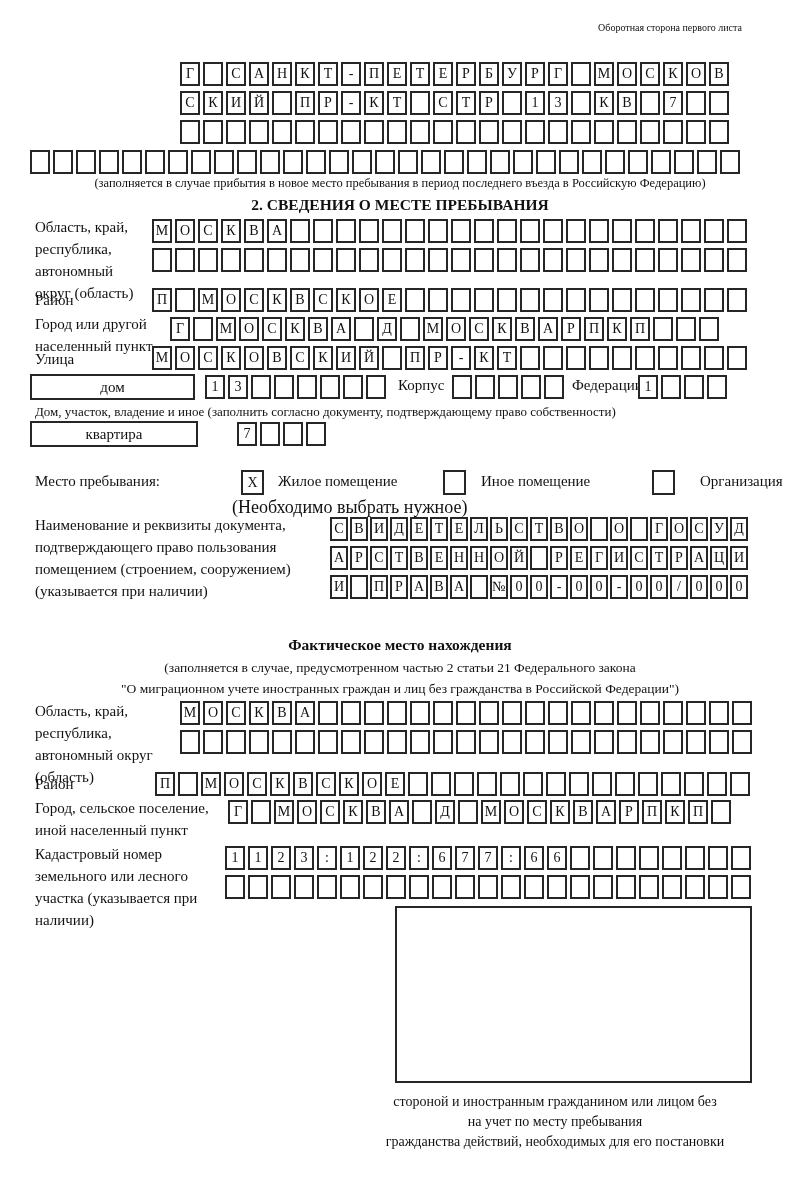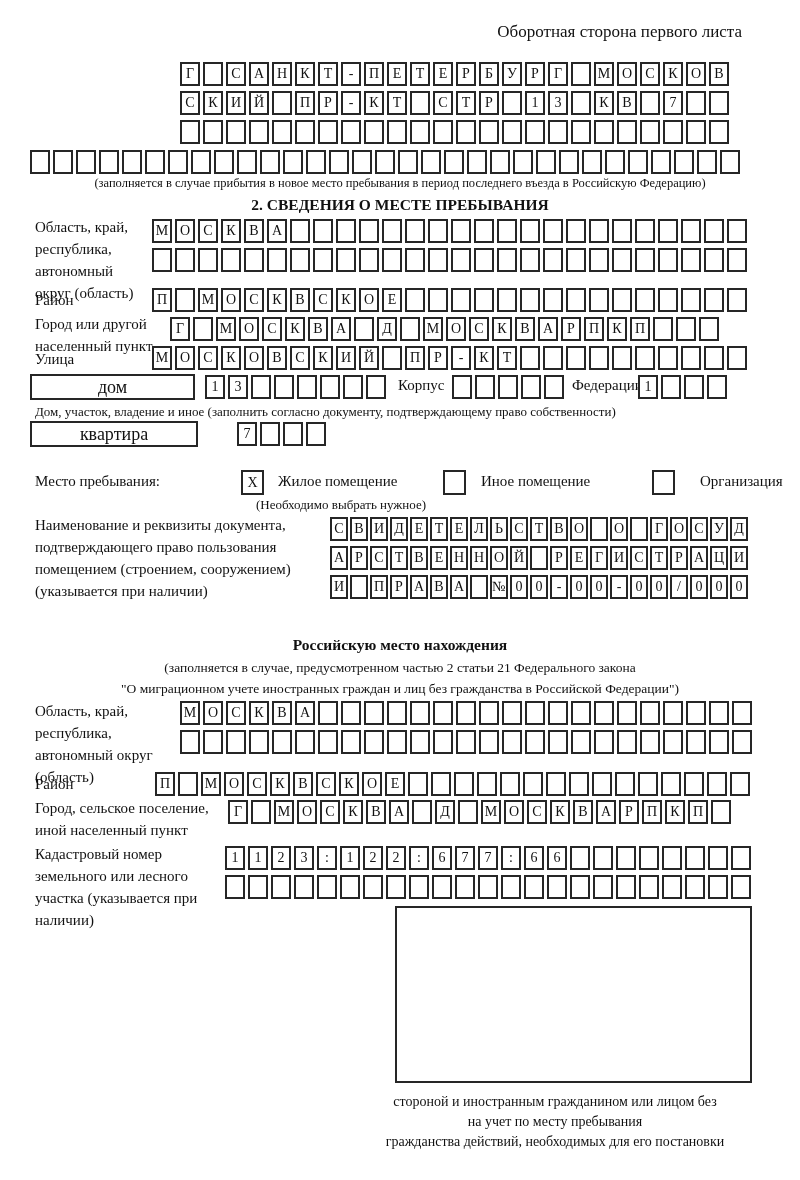--- a/index.html
+++ b/index.html
@@ -4,35 +4,35 @@
 <style>
   html,body{margin:0;padding:0;background:#e8e8e8;}
   .page{
     position:relative;width:800px;height:1180px;margin:0 auto;
     background:#ffffff;color:#111;
     font-family:"Liberation Serif", serif;
     overflow:hidden;
   }
   *{box-sizing:border-box;}
   .abs{position:absolute;}
-  .hdr{position:absolute;top:22px;right:58px;font-size:17px;}
+  .hdr{position:absolute;top:22px;right:58px;font-size:10px;}
   .lbl{position:absolute;font-size:15px;line-height:22px;}
   .cellrow{position:absolute;display:flex;}
   .cell{
     display:inline-flex;align-items:center;justify-content:center;
     width:20px;height:24px;margin-right:3px;flex:0 0 auto;
     border:2px solid #262626;font-size:14px;line-height:1;background:#fff;
   }
   .narrow .cell{width:18px;margin-right:2px;}
   .note{position:absolute;font-size:12.5px;color:#111;}
   .center{left:0;width:800px;text-align:center;}
   .heading{position:absolute;left:0;width:800px;text-align:center;font-weight:bold;font-size:15.5px;}
   .bigbox-label{
     display:inline-flex;align-items:center;justify-content:center;
-    border:2px solid #262626;height:26px;font-size:18px;background:#fff;
+    border:2px solid #262626;height:26px;font-size:15px;background:#fff;
   }
   .cb{
     position:absolute;display:inline-flex;align-items:center;justify-content:center;
     width:23px;height:25px;border:2px solid #262626;font-size:14px;background:#fff;
   }
   .rowline{position:absolute;left:0;width:800px;height:28px;}
   .rowline > span.txt{position:absolute;top:3px;font-size:15px;white-space:nowrap;}
   .stamp{position:absolute;border:2px solid #262626;background:#fff;}
   .caption{position:absolute;text-align:center;font-size:14px;line-height:20px;}
 </style>
@@ -346,21 +346,21 @@
 
   <div class="rowline" style="top:470px">
     <span class="txt" style="left:35px">Место пребывания:</span>
     <span class="cb" style="left:241px">X</span>
     <span class="txt" style="left:278px">Жилое помещение</span>
     <span class="cb" style="left:443px"></span>
     <span class="txt" style="left:481px">Иное помещение</span>
     <span class="cb" style="left:652px"></span>
     <span class="txt" style="left:700px">Организация</span>
   </div>
-  <div class="note" style="left:256px;top:497px;font-size:13px">(Необходимо выбрать нужное)</div>
+  <div class="note" style="left:232px;top:497px;font-size:18px">(Необходимо выбрать нужное)</div>
 
   <div class="lbl" style="left:35px;top:514px;width:272px">Наименование и реквизиты документа, подтверждающего право пользования помещением (строением, сооружением) (указывается при наличии)</div>
   <div class="cellrow narrow" style="left:330px;top:517px">
       <span class="cell">С</span>
       <span class="cell">В</span>
       <span class="cell">И</span>
       <span class="cell">Д</span>
       <span class="cell">Е</span>
       <span class="cell">Т</span>
       <span class="cell">Е</span>
@@ -419,21 +419,21 @@
       <span class="cell">0</span>
       <span class="cell">-</span>
       <span class="cell">0</span>
       <span class="cell">0</span>
       <span class="cell">/</span>
       <span class="cell">0</span>
       <span class="cell">0</span>
       <span class="cell">0</span>
     </div>
 
-  <div class="heading" style="top:636px">Российскую место нахождения</div>
+  <div class="heading" style="top:636px">Фактическое место нахождения</div>
   <div class="note center" style="top:660px;font-size:13.5px">(заполняется в случае, предусмотренном частью 2 статьи 21 Федерального закона</div>
   <div class="note center" style="top:681px;font-size:13.5px">"О миграционном учете иностранных граждан и лиц без гражданства в Российской Федерации")</div>
 
   <div class="lbl" style="left:35px;top:700px;width:140px">Область, край, республика, автономный округ (область)</div>
   <div class="cellrow" style="left:180px;top:701px">
       <span class="cell">М</span>
       <span class="cell">О</span>
       <span class="cell">С</span>
       <span class="cell">К</span>
       <span class="cell">В</span>

